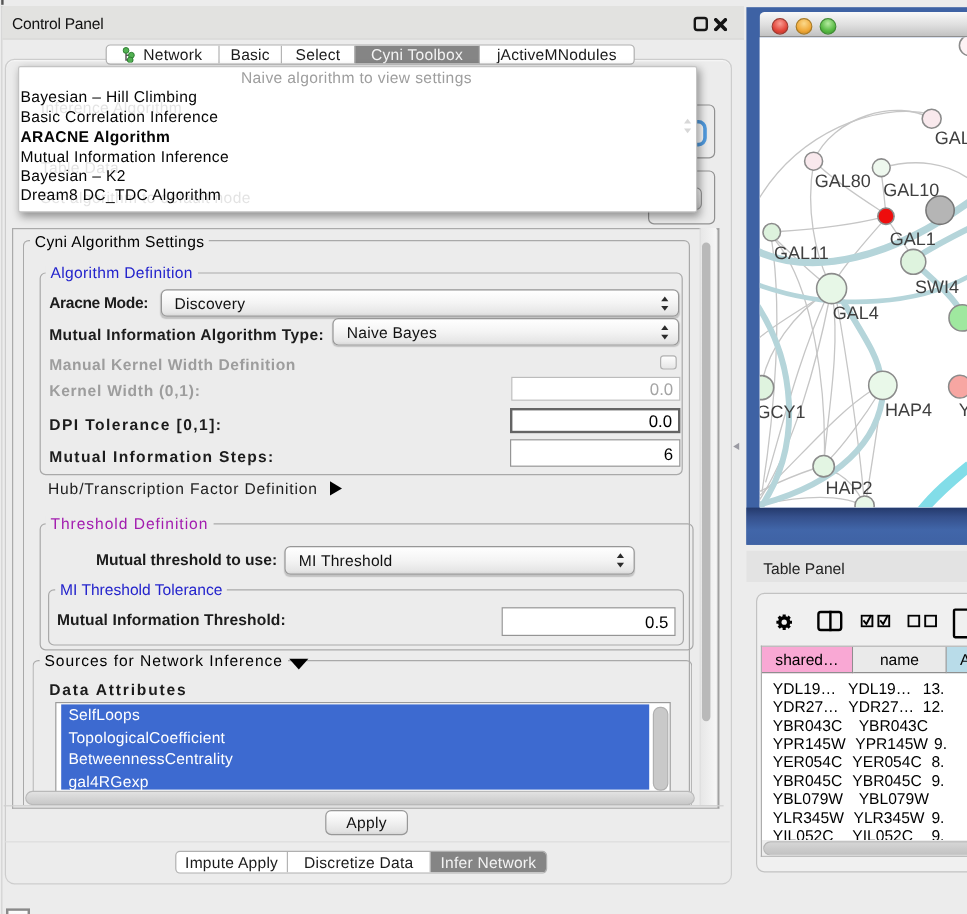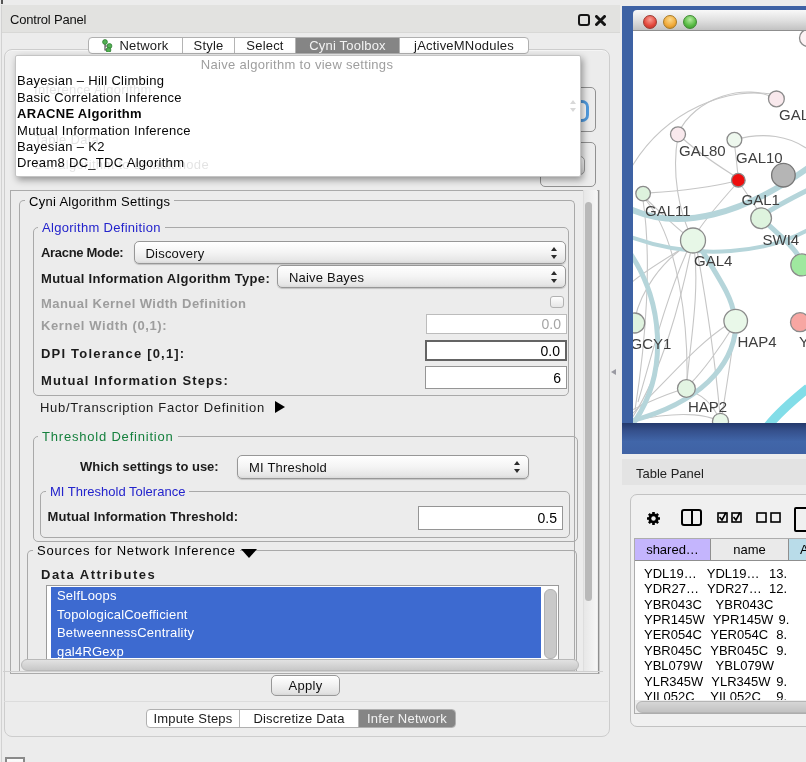--- a/index.html
+++ b/index.html
@@ -40,21 +40,21 @@
     <path d="M1.5 1.5 L9.5 9.5 M9.5 1.5 L1.5 9.5" stroke="#141414" stroke-width="3" stroke-linecap="round"></path>
   </svg>
 
 <div class="seg" style="left:88px;top:37px;height:15px">
  <div style="width:93px"><svg width="13" height="13" viewBox="0 0 13 13" style="margin-right:4px">
    <path d="M3 3 L3 11 L7 11 M3 7 L6 7" stroke="#555" stroke-width="1.2" fill="none"></path>
    <circle cx="3" cy="3" r="2.4" fill="#52b152" stroke="#2e7d32" stroke-width=".8"></circle>
    <circle cx="7.5" cy="7" r="2.4" fill="#52b152" stroke="#2e7d32" stroke-width=".8"></circle>
    <circle cx="6.5" cy="11" r="2.4" fill="#52b152" stroke="#2e7d32" stroke-width=".8"></circle>
   </svg>Network</div>
- <div style="width:51px">Style</div>
+ <div style="width:51px">Basic</div>
  <div style="width:60px">Select</div>
  <div style="width:103px" class="sel">Cyni Toolbox</div>
  <div style="width:128px">jActiveMNodules</div>
 </div>
 
 <div class="abs" style="left:540px;top:87px;width:54px;height:43px;border:1px solid #919191;border-radius:5px"></div>
 <div class="abs" style="left:560px;top:100px;width:23px;height:16px;border:3px solid #519bdf;border-radius:7px;background:#fdfdfd"></div>
 <div class="abs" style="left:540px;top:142px;width:54px;height:43px;border:1px solid #919191;border-radius:5px"></div>
 <div class="abs" style="left:558px;top:156px;width:27px;height:19px;border:1px solid #9a9a9a;border-radius:5px;background:linear-gradient(#fff,#e8e8e8 70%,#d4d4d4);box-sizing:border-box"></div>
 
@@ -101,23 +101,23 @@
 <div class="lbl" style="left:41px;top:346px;letter-spacing:1.2px">DPI Tolerance [0,1]:</div>
 <div class="tf" style="left:425px;top:340px;width:142px;height:21px;border:2px solid #646464">0.0</div>
 
 <div class="lbl" style="left:41px;top:372.5px;letter-spacing:1.1px">Mutual Information Steps:</div>
 <div class="tf" style="left:425px;top:366px;width:142px;height:23px">6</div>
 
 <div class="abs" style="left:40px;top:400px;font:13px 'Liberation Sans',sans-serif;color:#1c1c1c;letter-spacing:.7px">Hub/Transcription Factor Definition</div>
 <div class="abs" style="left:275px;top:401px;width:0;height:0;border-top:6.5px solid transparent;border-bottom:6.5px solid transparent;border-left:10px solid #000"></div>
 
 <div class="group" style="left:33px;top:436px;width:543px;height:104px"></div>
-<div class="gl" style="left:38px;top:430px;color:#15803d;letter-spacing:.8px">Threshold Definition</div>
-
-<div class="lbl" style="left:80px;top:459px;letter-spacing:0">Which settings to use:</div>
+<div class="gl" style="left:38px;top:430px;color:#a21caf;letter-spacing:.8px">Threshold Definition</div>
+
+<div class="lbl" style="left:80px;top:459px;letter-spacing:0">Mutual threshold to use:</div>
 <div class="combo" style="left:237px;top:455px;width:290px;height:22px">
     <span class="t">MI Threshold</span>
     <span class="spin"></span>
   </div>
 
 <div class="group" style="left:40px;top:491px;width:528px;height:45px"></div>
 <div class="gl" style="left:46px;top:485px;color:#2323cc;letter-spacing:0">MI Threshold Tolerance</div>
 
 <div class="lbl" style="left:47.5px;top:509px;letter-spacing:.1px">Mutual Information Threshold:</div>
 <div class="tf" style="left:418px;top:506px;width:145px;height:24px">0.5</div>
@@ -134,21 +134,21 @@
 <div class="abs" style="left:544px;top:589px;width:11px;height:68px;background:#c9c9c9;border-radius:6px;border:1px solid #b0b0b0"></div>
 
 <div class="abs" style="left:21px;top:659px;width:556px;height:10px;background:linear-gradient(#e2e2e2,#c8c8c8);border:1px solid #b9b9b9;border-radius:6px"></div>
 <div class="abs" style="left:3px;top:671px;width:600px;height:1px;background:#cfcfcf"></div>
 
 <div class="abs" style="left:271px;top:675px;width:67px;height:19px;background:linear-gradient(#ffffff,#f2f2f2 45%,#e2e2e2 90%,#d6d6d6);border:1px solid #989898;border-radius:5px;display:flex;align-items:center;justify-content:center;font:13px 'Liberation Sans',sans-serif;color:#111;letter-spacing:.3px">Apply</div>
 
 <div class="abs" style="left:4px;top:701px;width:604px;height:1px;background:#dcdcdc"></div>
 
 <div class="seg" style="left:146px;top:709px;height:17px">
- <div style="width:92px">Impute Steps</div>
+ <div style="width:92px">Impute Apply</div>
  <div style="width:118px">Discretize Data</div>
  <div style="width:96px" class="sel">Infer Network</div>
 </div>
 
 <div class="abs" style="left:5px;top:757px;width:16px;height:14px;border:2px solid #8a8a8a;background:linear-gradient(#fdfdfd,#e2e2e2)"></div>
 
 <div class="abs" style="left:611px;top:369px;width:0;height:0;border-top:3px solid transparent;border-bottom:3px solid transparent;border-right:5px solid #9a9aa2"></div>
 
 <div class="abs" style="left:622px;top:6px;width:184px;height:448px;background:#3e62a4"></div>
 <div class="abs" style="left:622px;top:423px;width:184px;height:31px;background:linear-gradient(#24396b,#35508c 25%,#4166a9 60%,#3f62a4)"></div>
@@ -252,21 +252,21 @@
  <path d="M2.5 5 L5 8 L9 0.5" stroke="#000" stroke-width="1.6" fill="none"></path>
  <path d="M16.5 5 L19 8 L23 0.5" stroke="#000" stroke-width="1.6" fill="none"></path>
 </svg>
 <svg class="abs" style="left:756px;top:512px" width="26" height="11" viewBox="0 0 26 11">
  <rect x="1" y="1" width="9" height="9" fill="none" stroke="#000" stroke-width="1.6"></rect>
  <rect x="15" y="1" width="9" height="9" fill="none" stroke="#000" stroke-width="1.6"></rect>
 </svg>
 <div class="abs" style="left:794px;top:507px;width:16px;height:21px;border:2.5px solid #000;border-radius:2px;background:#f0f0f0"></div>
 
 <div class="abs" style="left:634px;top:538px;width:172px;height:174px;background:#fff;border:1px solid #adadad;border-right:none;overflow:hidden">
- <div style="position:absolute;left:0;top:0;width:75px;height:21px;background:#c4b5fd;border-right:1px solid #8f8f8f;border-bottom:1px solid #8f8f8f;display:flex;align-items:center;justify-content:center;font:13px 'Liberation Sans',sans-serif">shared…</div>
+ <div style="position:absolute;left:0;top:0;width:75px;height:21px;background:#f9a8d4;border-right:1px solid #8f8f8f;border-bottom:1px solid #8f8f8f;display:flex;align-items:center;justify-content:center;font:13px 'Liberation Sans',sans-serif">shared…</div>
  <div style="position:absolute;left:76px;top:0;width:77px;height:21px;background:#eaeaea;border-right:1px solid #8f8f8f;border-bottom:1px solid #8f8f8f;display:flex;align-items:center;justify-content:center;font:13px 'Liberation Sans',sans-serif">name</div>
  <div style="position:absolute;left:154px;top:0;width:60px;height:21px;background:#b9dce9;border-bottom:1px solid #8f8f8f;font:13px 'Liberation Sans',sans-serif;display:flex;align-items:center;padding-left:11px">A</div>
  <div style="position:absolute;left:0;top:26.5px;width:152px;font:13px 'Liberation Sans',sans-serif;color:#000">
   <div style="height:15.45px;display:flex;align-items:center">
         <span style="width:76px;padding-left:9px;box-sizing:border-box">YDL19…</span>
         <span style="width:78px;padding-left:8px;box-sizing:border-box">YDL19…</span>
         <span style="padding-left:5px">13.</span>
       </div>
   <div style="height:15.45px;display:flex;align-items:center">
         <span style="width:76px;padding-left:9px;box-sizing:border-box">YDR27…</span>

